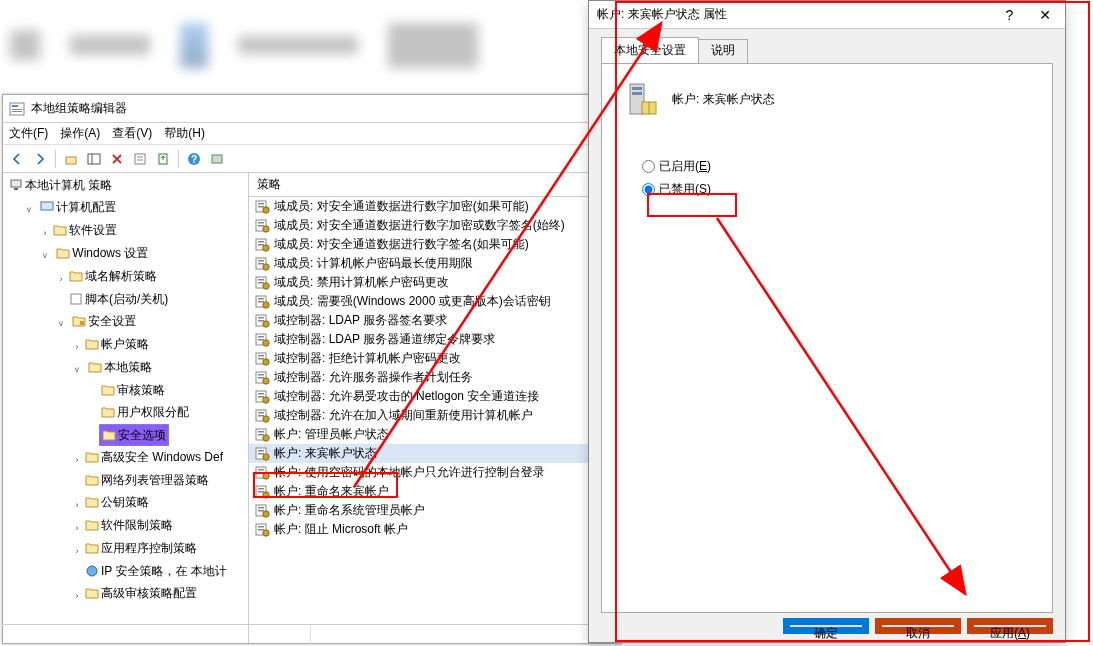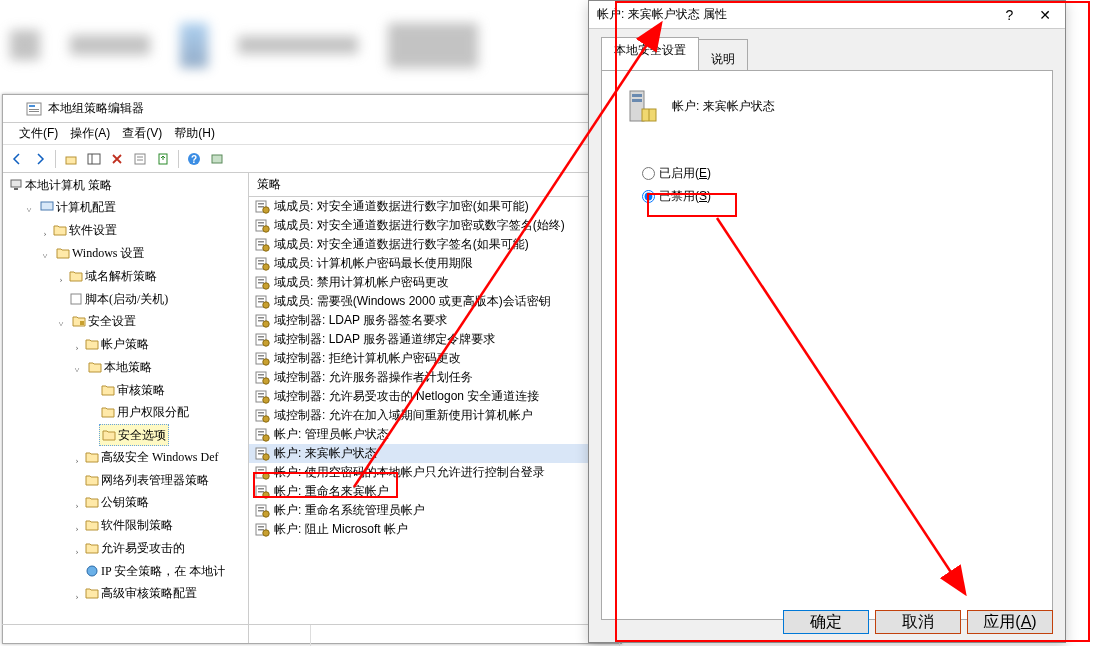--- a/index.html
+++ b/index.html
@@ -44,31 +44,31 @@
   width: 620px;
   height: 550px;
   border: 1px solid #aaa;
   background: #fff;
   box-shadow: 0 0 3px rgba(0,0,0,0.3);
 }
 .gpedit-titlebar {
   height: 28px;
   display: flex;
   align-items: center;
-  padding: 0 23px;
+  padding: 0 6px;
   border-bottom: 1px solid #ccc;
 }
 .gpedit-titlebar .win-icon {
   width: 16px;
   height: 16px;
   margin-right: 6px;
 }
 .menubar {
   height: 22px;
-  padding: 0 16px;
+  padding: 0 6px;
   display: flex;
   gap: 12px;
   align-items: center;
   border-bottom: 1px solid #e0e0e0;
 }
 .menubar span { cursor: default; }
 .toolbar {
   height: 28px;
   display: flex;
   align-items: center;
@@ -102,42 +102,41 @@
 }
 .tree ul {
   list-style: none;
   padding-left: 16px;
 }
 .tree > ul { padding-left: 2px; }
 .tree li {
   white-space: nowrap;
   line-height: 20px;
   position: relative;
-  font-family: Liberation Serif, serif;
 }
 .tree .node {
   display: inline-flex;
   align-items: center;
   gap: 2px;
   padding: 0 2px;
 }
 .tree .toggle {
   width: 12px;
   display: inline-block;
   text-align: center;
   color: #555;
   cursor: pointer;
   font-size: 9px;
 }
 .tree .folder-icon {
   width: 14px;
   height: 12px;
 }
 .tree .selected {
-  background: #fef9c3;
+  background: #8b5cf6;
   border: 1px dotted #66a3e0;
 }
 .list-pane {
   flex: 1;
   overflow: hidden;
 }
 .list-header {
   border-bottom: 1px solid #ccc;
   padding: 3px 8px;
   font-weight: normal;
@@ -198,21 +197,21 @@
   margin-right: -1px;
   position: relative;
 }
 .dlg-tab.active {
   background: #fff;
   z-index: 2;
 }
 .dlg-tab.inactive {
   background: #f0f0f0;
   top: 2px;
-  padding-top: 11px;
+  padding-top: 2px;
 }
 .dlg-content {
   border: 1px solid #aaa;
   margin: 0 12px 8px;
   background: #fff;
   height: 550px;
   padding: 16px 20px;
   position: relative;
 }
 .policy-hdr {
@@ -235,24 +234,24 @@
 .radio-row input { width: 13px; height: 13px; }
 .dlg-buttons {
   position: absolute;
   bottom: 8px;
   right: 12px;
   display: flex;
   gap: 6px;
 }
 .dlg-btn {
   width: 86px;
-  height: 24px;
+  height: 16px;
   background: #e1e1e1;
-  border: 1px solid #c2410c;
-  font-size: 16px;
+  border: 7px solid #c2410c;
+  font-size: 12px;
   font-family: inherit;
 }
 .dlg-btn:first-child {
   border-color: #0078d7;
 }
 
 
 .annotation {
   position: absolute;
   pointer-events: none;
@@ -481,21 +480,21 @@
                           <li><span class="toggle">›</span><span class="node">
                                 <svg class="folder-icon" viewBox="0 0 14 12">
                                   <path d="M1 2 L5 2 L6 3 L13 3 L13 11 L1 11 Z" fill="#ffe9a8" stroke="#b89336"></path>
                                 </svg>
                                 <span>软件限制策略</span>
                               </span></li>
                           <li><span class="toggle">›</span><span class="node">
                                 <svg class="folder-icon" viewBox="0 0 14 12">
                                   <path d="M1 2 L5 2 L6 3 L13 3 L13 11 L1 11 Z" fill="#ffe9a8" stroke="#b89336"></path>
                                 </svg>
-                                <span>允许易受攻击的</span>
+                                <span>应用程序控制策略</span>
                               </span></li>
                           <li><span class="toggle"></span><span class="node">
                                 <svg class="folder-icon" viewBox="0 0 14 12">
                                   <circle cx="7" cy="6" r="5" fill="#6ab0e8" stroke="#2a6aa8"></circle>
                                 </svg>
                                 <span>IP 安全策略，在 本地计</span>
                               </span></li>
                           <li><span class="toggle">›</span><span class="node">
                                 <svg class="folder-icon" viewBox="0 0 14 12">
                                   <path d="M1 2 L5 2 L6 3 L13 3 L13 11 L1 11 Z" fill="#ffe9a8" stroke="#b89336"></path>

